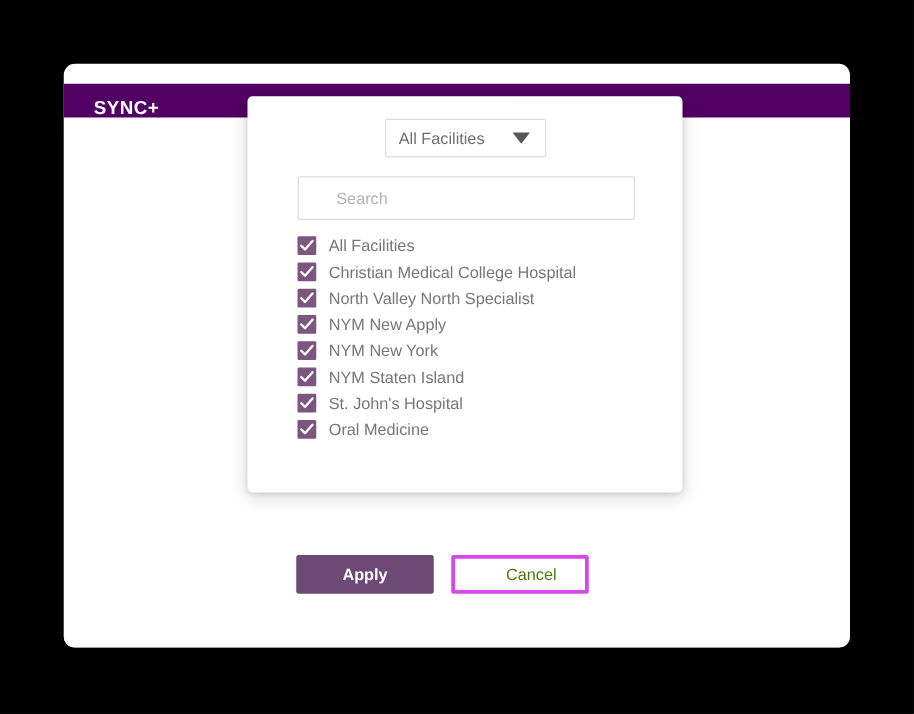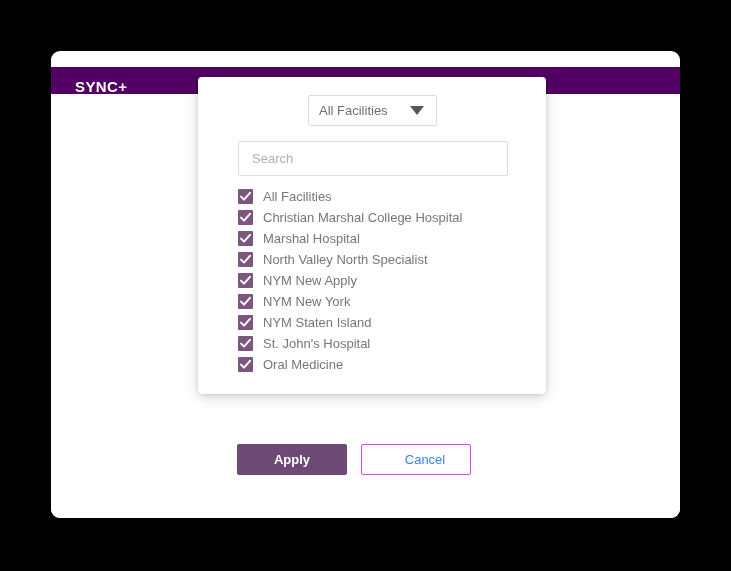--- a/index.html
+++ b/index.html
@@ -114,21 +114,21 @@
   
   .search-box {
     position: absolute;
     left: 40px;
     top: 64px;
     width: 270px;
     height: 35px;
     border: 1px solid #dddddd;
     border-radius: 2px;
     background: #ffffff;
-    padding: 0 13px;
+    padding: 0 30px;
     font-size: 13px;
     color: #555555;
     font-family: "Liberation Sans", sans-serif;
     outline: none;
   }
   .search-box::placeholder { color: #b0b0b0; }
 
   
   .facility-list {
     position: absolute;
@@ -180,22 +180,22 @@
   .btn-apply {
     width: 110px;
     background: #6d4a75;
     color: #ffffff;
     border: none;
     font-weight: bold;
   }
   .btn-cancel {
     width: 110px;
     background: #ffffff;
-    color: #3b82f6;
-    border: 1px solid #d946ef;
+    color: #4d7c0f;
+    border: 3px solid #d946ef;
     padding-left: 24px;
   }
 </style>
 </head>
 <body>
 
 <div id="stage">
 
   <div class="app-card">
 
@@ -223,29 +223,21 @@
             </svg>
           </span>
           <span class="facility-label">All Facilities</span>
         </div>
         <div class="facility-row">
           <span class="cbx" style="background: rgb(125, 86, 128);">
             <svg width="13" height="13" viewBox="0 0 13 13">
               <path d="M2 6.6 L5 9.6 L11 2.8" fill="none" stroke="#ffffff" stroke-width="1.9" stroke-linecap="round" stroke-linejoin="round"></path>
             </svg>
           </span>
-          <span class="facility-label">Christian Marshal College Hospital</span>
-        </div>
-        <div class="facility-row">
-          <span class="cbx" style="background: rgb(125, 86, 128);">
-            <svg width="13" height="13" viewBox="0 0 13 13">
-              <path d="M2 6.6 L5 9.6 L11 2.8" fill="none" stroke="#ffffff" stroke-width="1.9" stroke-linecap="round" stroke-linejoin="round"></path>
-            </svg>
-          </span>
-          <span class="facility-label">Marshal Hospital</span>
+          <span class="facility-label">Christian Medical College Hospital</span>
         </div>
         <div class="facility-row">
           <span class="cbx" style="background: rgb(125, 86, 128);">
             <svg width="13" height="13" viewBox="0 0 13 13">
               <path d="M2 6.6 L5 9.6 L11 2.8" fill="none" stroke="#ffffff" stroke-width="1.9" stroke-linecap="round" stroke-linejoin="round"></path>
             </svg>
           </span>
           <span class="facility-label">North Valley North Specialist</span>
         </div>
         <div class="facility-row">

